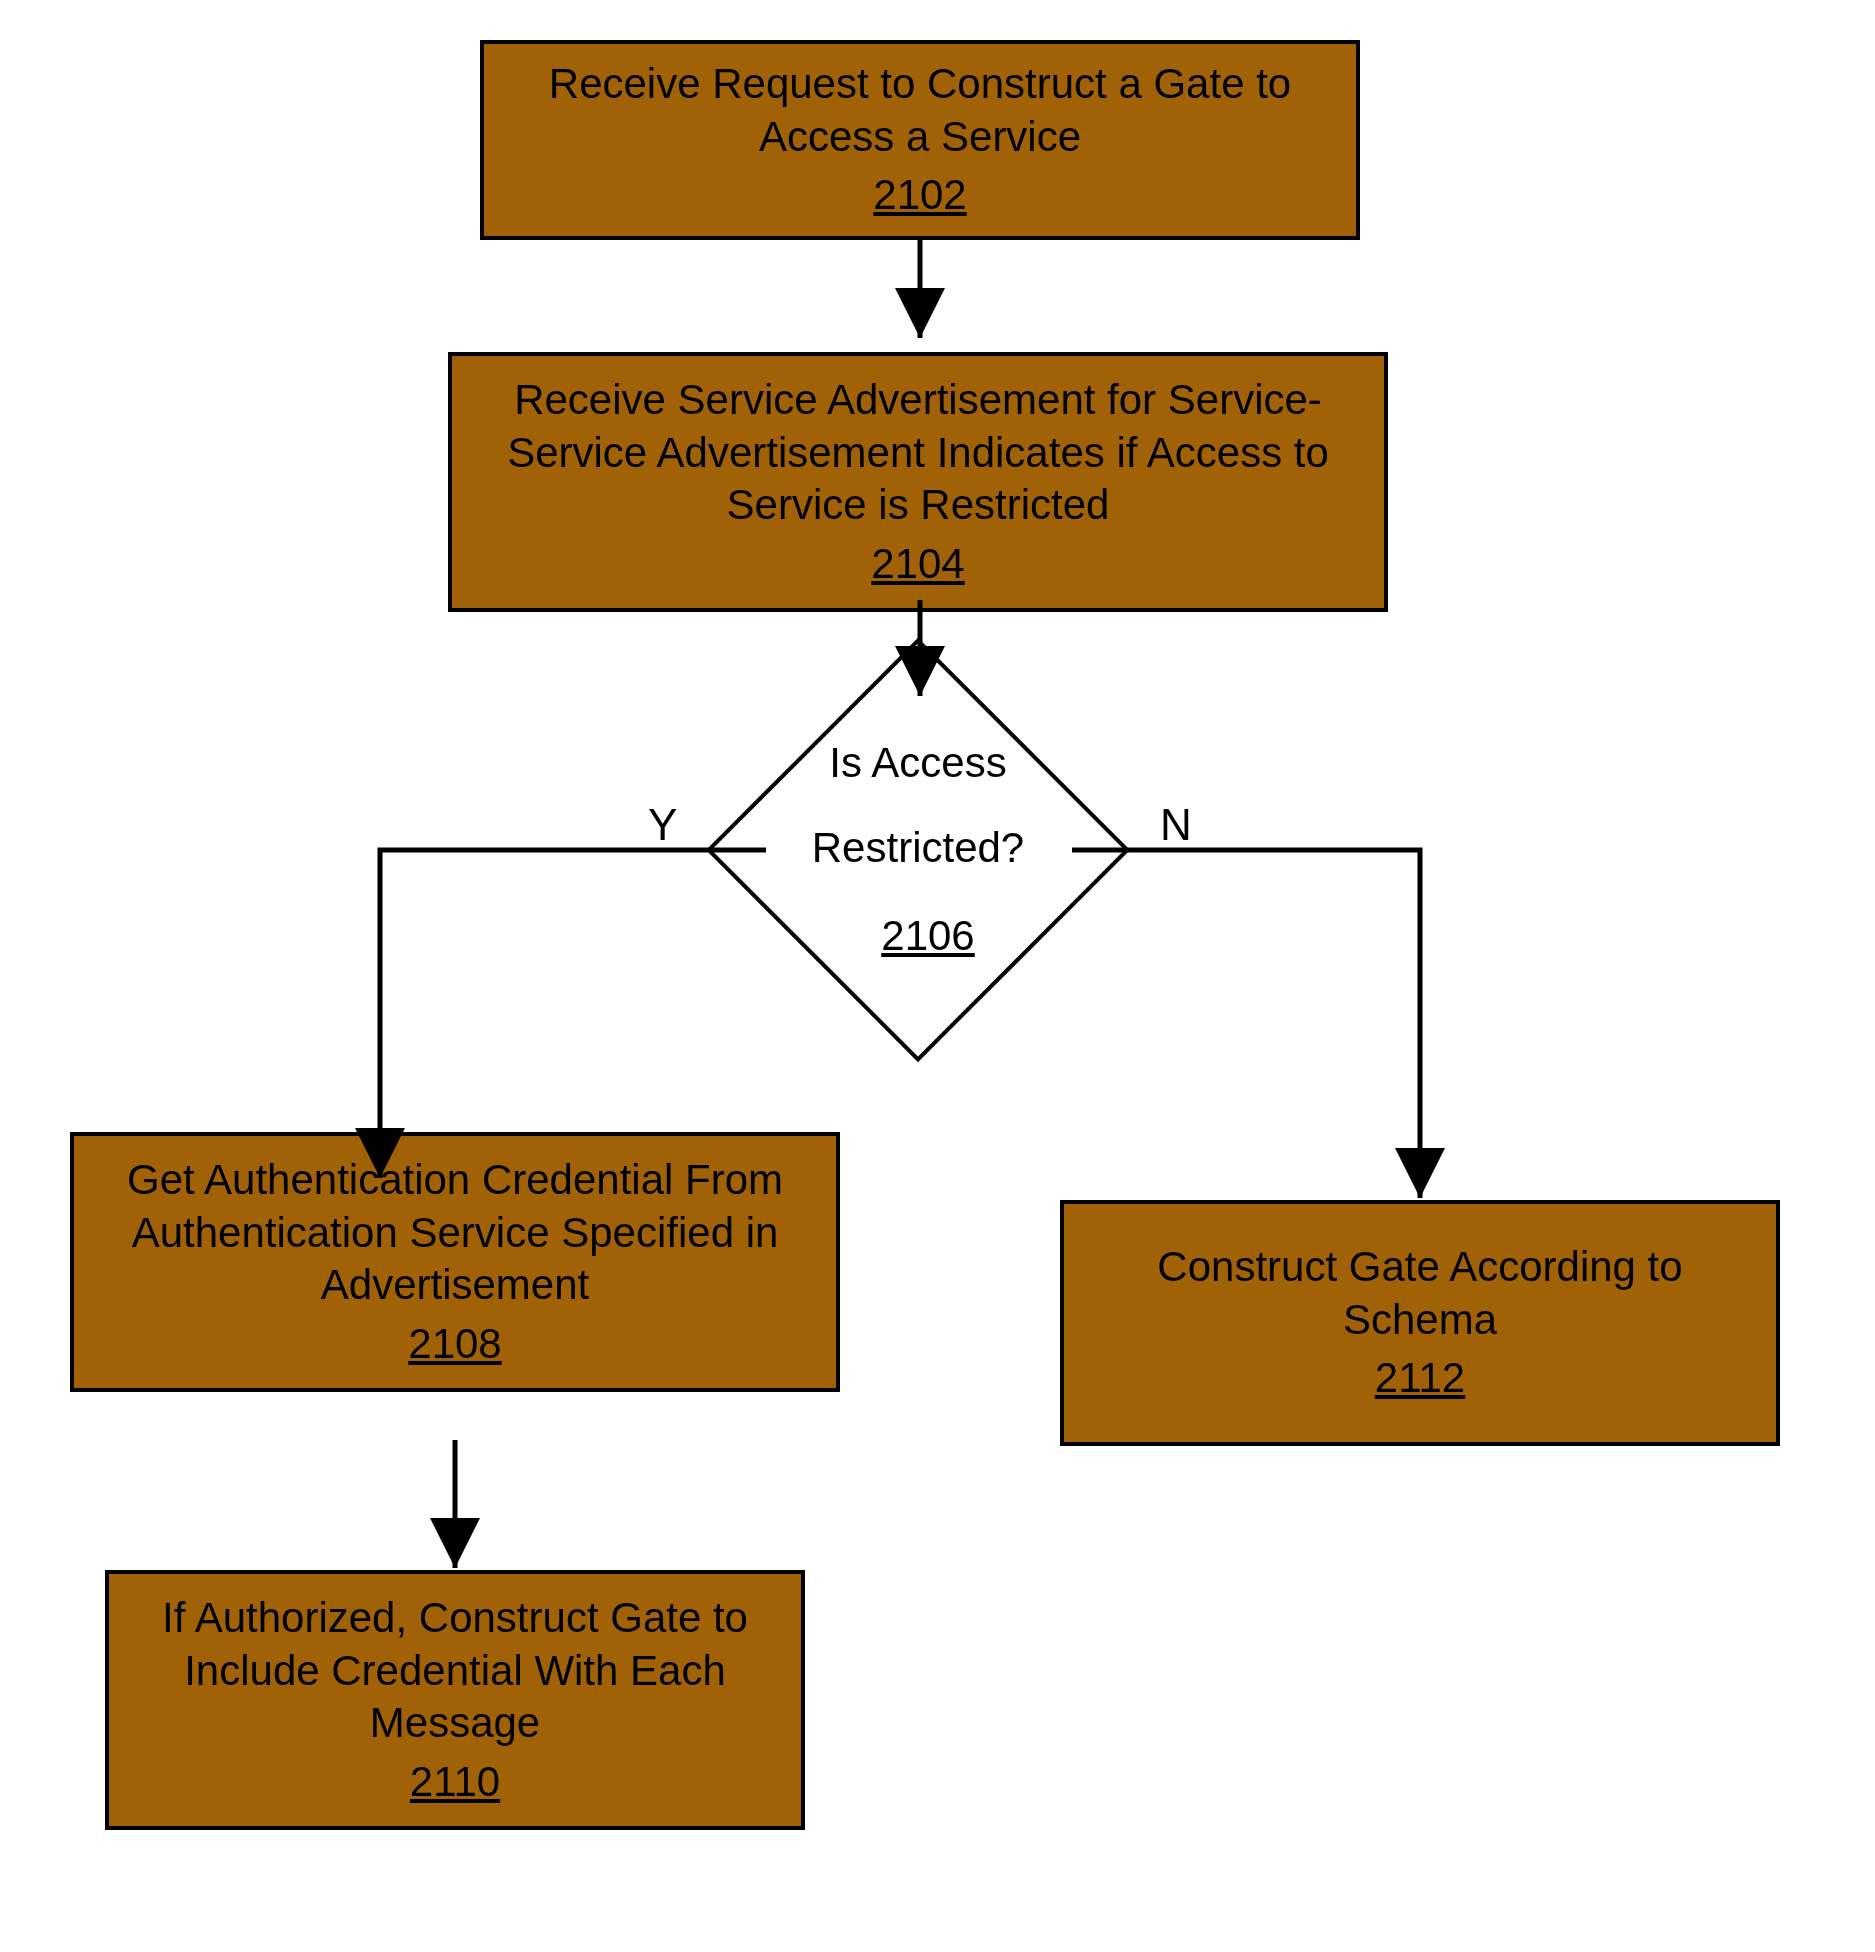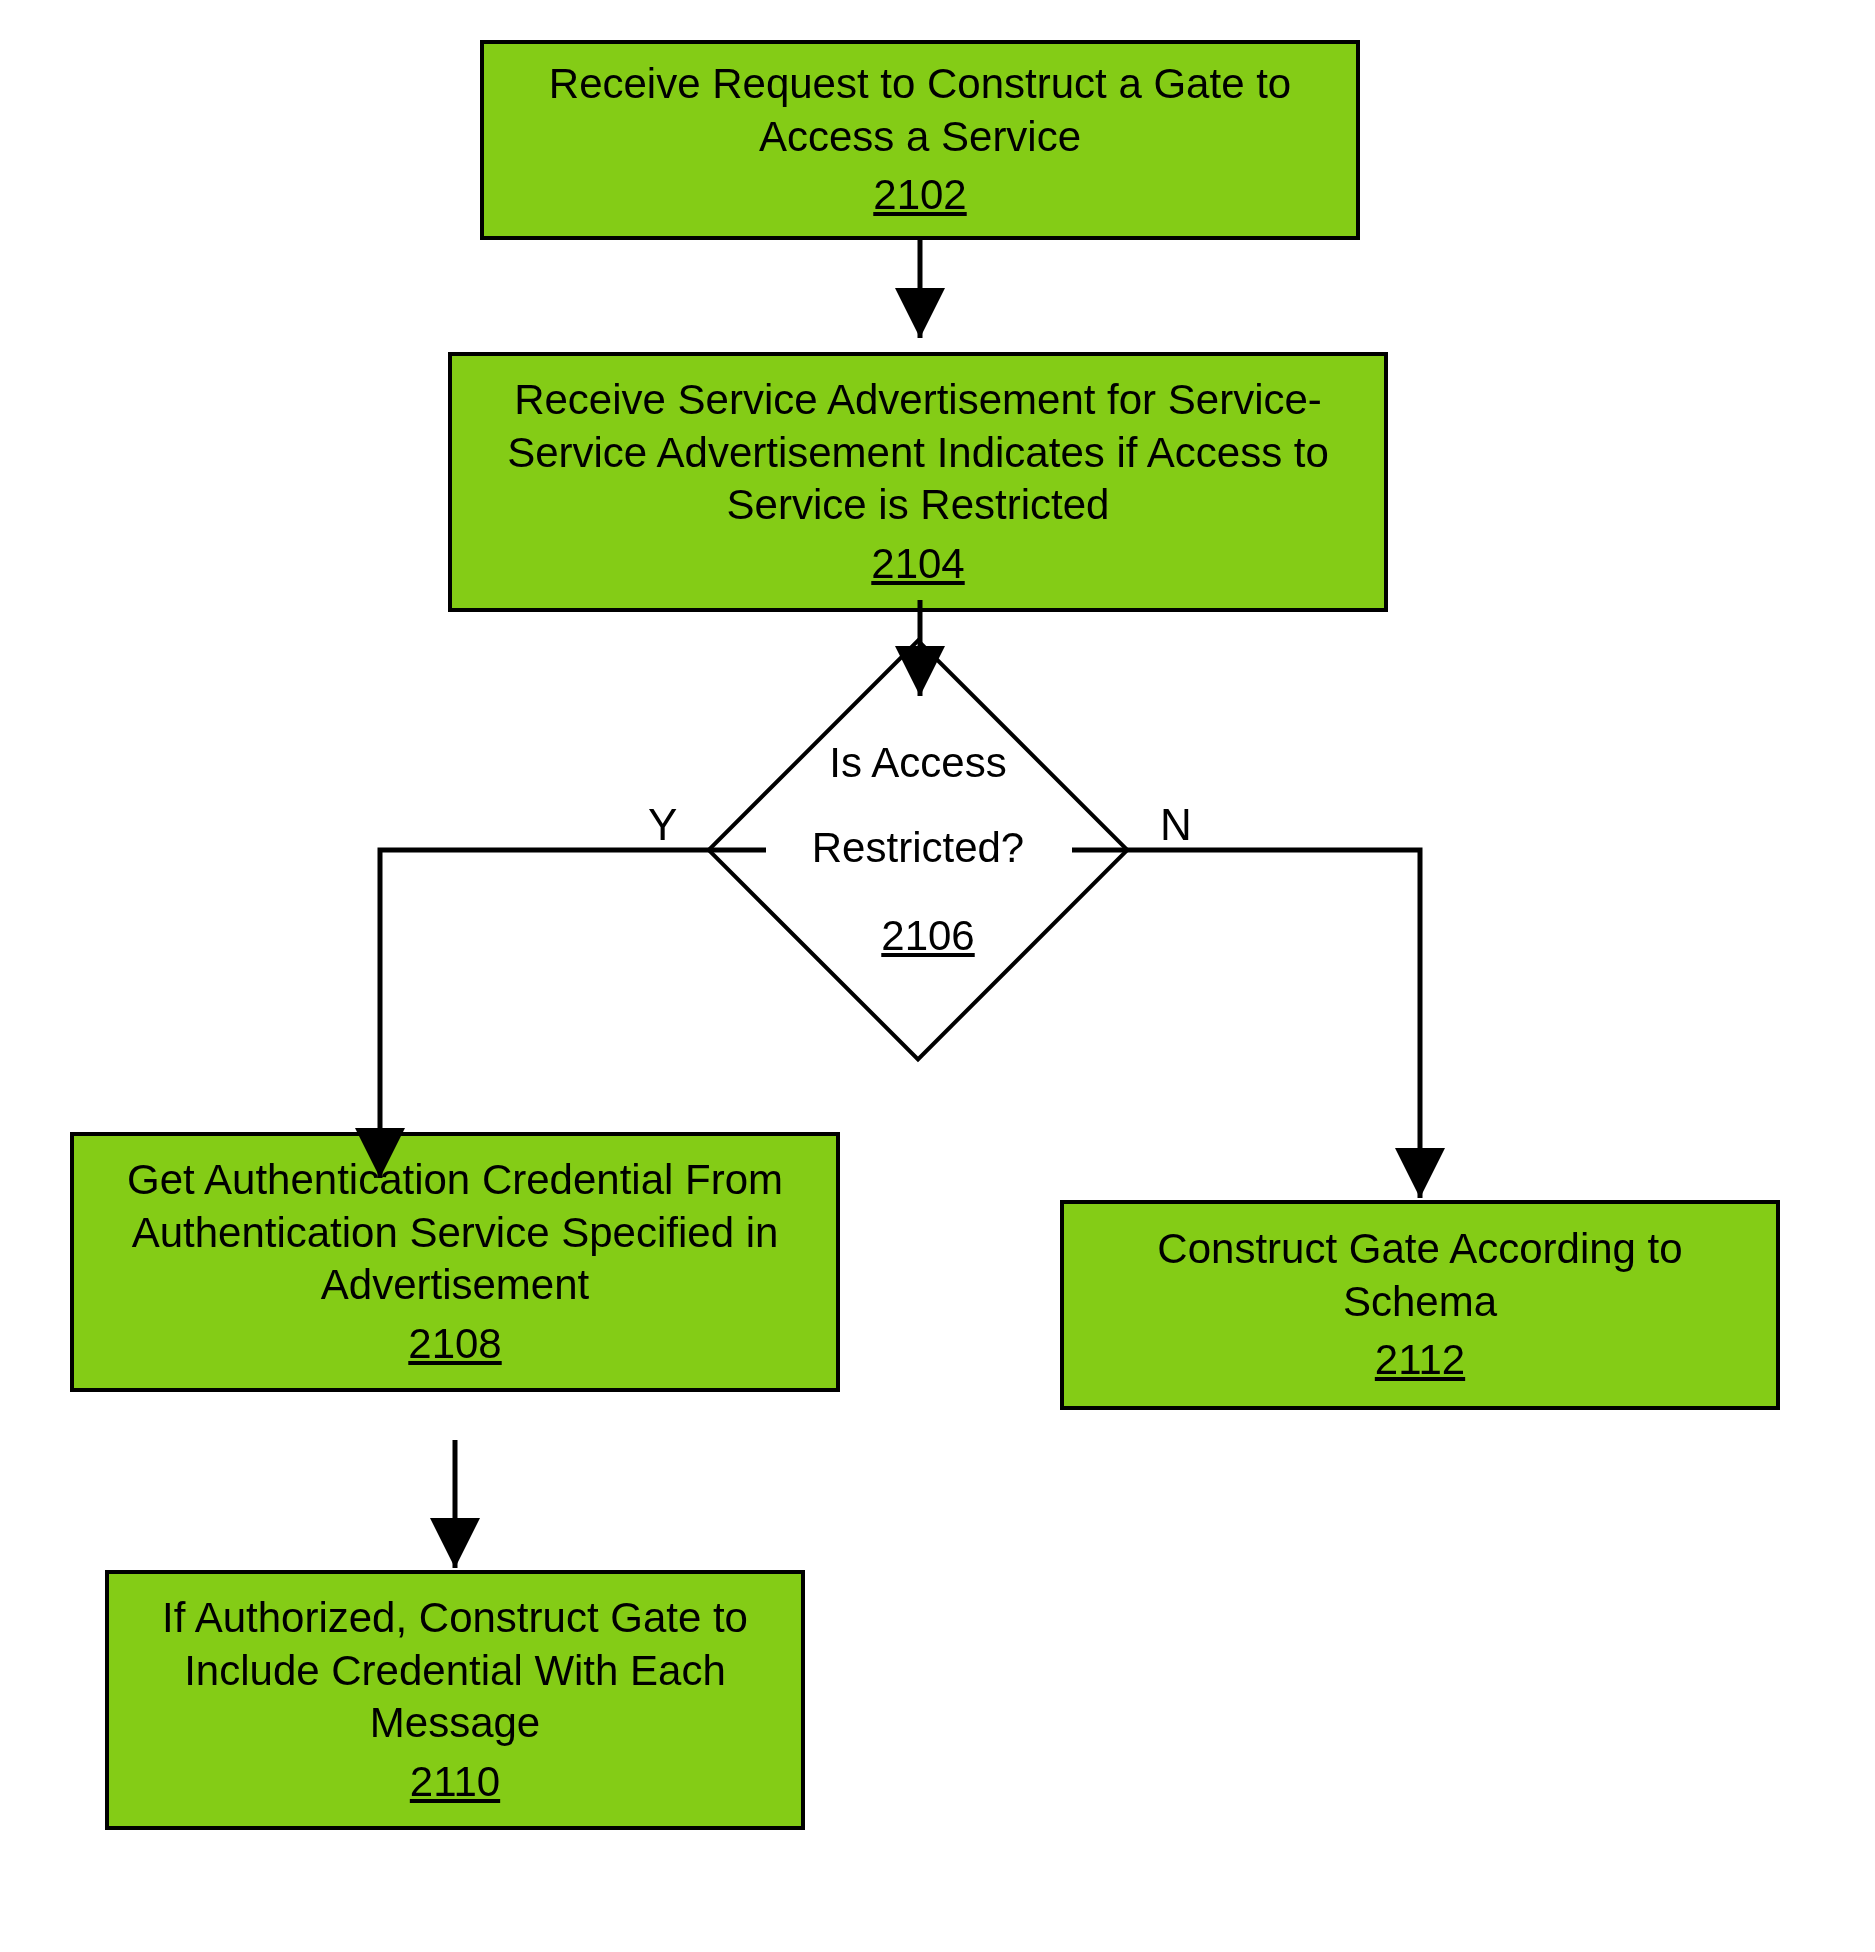--- a/index.html
+++ b/index.html
@@ -8,21 +8,21 @@
     padding: 0;
     background: #fff;
     font-family: Arial, Helvetica, sans-serif;
     width: 1875px;
     height: 1952px;
     position: relative;
   }
   .box {
     position: absolute;
     border: 4px solid #000;
-    background: #84cc16;
+    background: #a16207;
     text-align: center;
     display: flex;
     flex-direction: column;
     justify-content: center;
     align-items: center;
     font-size: 42px;
     line-height: 1.25;
     padding: 16px 24px;
   }
   .box .ref {
@@ -92,21 +92,21 @@
 <div class="label" style="left:648px; top:800px;">Y</div>
 <div class="label" style="left:1160px; top:800px;">N</div>
 
 <div class="box" style="left:70px; top:1132px; width:770px; height:260px;">
   <div>Get Authentication Credential From</div>
   <div>Authentication Service Specified in</div>
   <div>Advertisement</div>
   <div class="ref">2108</div>
 </div>
 
-<div class="box" style="left:1060px; top:1200px; width:720px; height:210px;">
+<div class="box" style="left:1060px; top:1200px; width:720px; height:246px;">
   <div>Construct Gate According to</div>
   <div>Schema</div>
   <div class="ref">2112</div>
 </div>
 
 <div class="box" style="left:105px; top:1570px; width:700px; height:260px;">
   <div>If Authorized, Construct Gate to</div>
   <div>Include Credential With Each</div>
   <div>Message</div>
   <div class="ref">2110</div>

